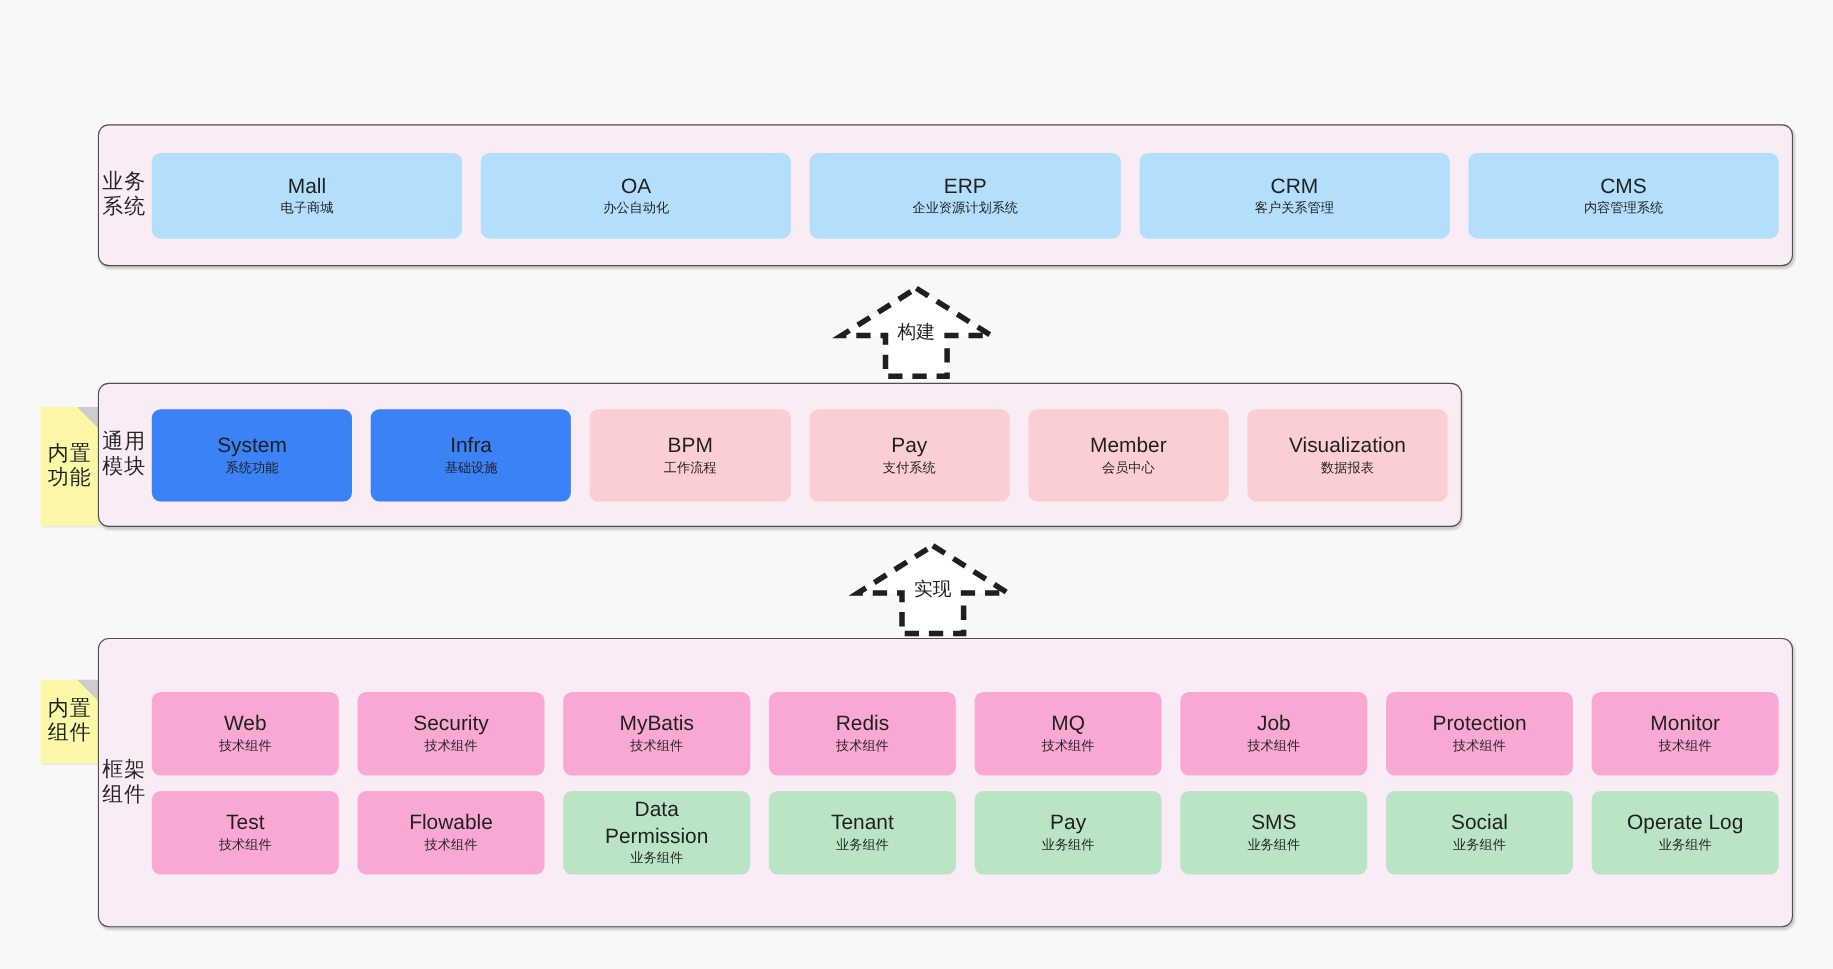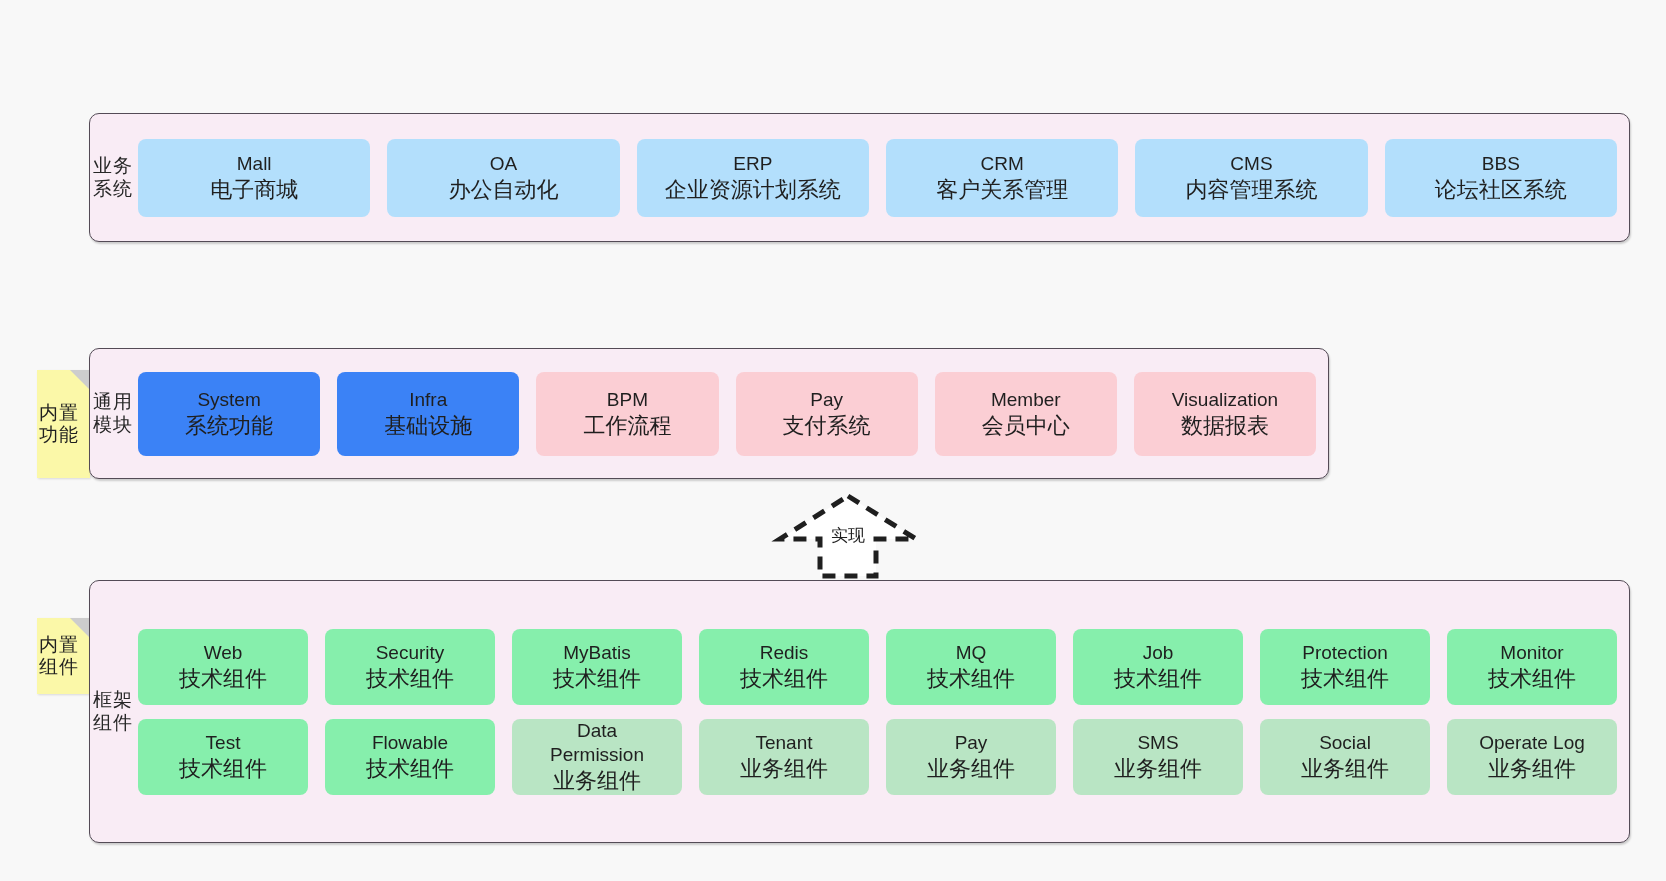--- a/index.html
+++ b/index.html
@@ -60,41 +60,41 @@
     border-radius: 8px;
     display: flex;
     flex-direction: column;
     justify-content: center;
     text-align: center;
     color: #1f1f1f;
     line-height: 1.26;
     padding: 4px 22px;
   }
   .node .t1 { font-size: 19px; }
-  .node .t2 { font-size: 22px; }
+  .node .t2 { font-size: 12px; }
 
   .h-biz  { height: 78px; }
   .h-mod  { height: 84px; }
   .h-comp { height: 76px; }
 
   .c-blue       { background: #b3dffc; }
   .c-red        { background: #3b82f6; }
   .c-pink       { background: #fbced4; }
-  .c-green      { background: #86efac; }
+  .c-green      { background: #f9a8d4; }
   .c-lightgreen { background: #b9e5c4; }
 
   
   .note {
     position: absolute;
     width: 53px;
     background: #fbf8a8;
     font-size: 19px;
     color: #1f1f1f;
     line-height: 1.18;
-    text-align: left;
+    text-align: center;
     letter-spacing: 1px;
     display: flex;
     align-items: center;
     justify-content: center;
     word-break: break-all;
     padding: 2px;
     box-shadow: 1px 1px 2px rgba(0,0,0,0.12);
   }
   .note .fold {
     position: absolute;
@@ -138,28 +138,30 @@
           <span class="t2">企业资源计划系统</span>
         </div>
         <div class="node h-biz c-blue">
           <span class="t1">CRM</span>
           <span class="t2">客户关系管理</span>
         </div>
         <div class="node h-biz c-blue">
           <span class="t1">CMS</span>
           <span class="t2">内容管理系统</span>
         </div>
-        <div class="node h-biz c-blue">
-          <span class="t1">BBS</span>
-          <span class="t2">论坛社区系统</span>
-        </div>
       </div>
     </div>
   </div>
 
+  <div class="arrow" id="arrow-build" style="left:760px; top:258px; width:146px; height:86px;">
+    <svg width="146" height="86" viewBox="0 0 146 86">
+      <path d="M73 4 L141 47 L101 47 L101 84 L45 84 L45 47 L5 47 Z" fill="#ffffff" stroke="#1f1f1f" stroke-width="5" stroke-dasharray="13 9" stroke-linejoin="miter"></path>
+    </svg>
+    <span class="arrow-label" style="top:32px;">构建</span>
+  </div>
 
   <div class="note" id="note-modules" style="left:37px; top:370px; height:108px;">
     <span class="fold"></span>
     <span>内置功能</span>
   </div>
 
   <div class="layer" id="layer-modules" style="left:89px; top:348px; width:1240px; height:131px;">
     <div class="layer-title">通用模块</div>
     <div class="layer-body">
       <div class="row">

